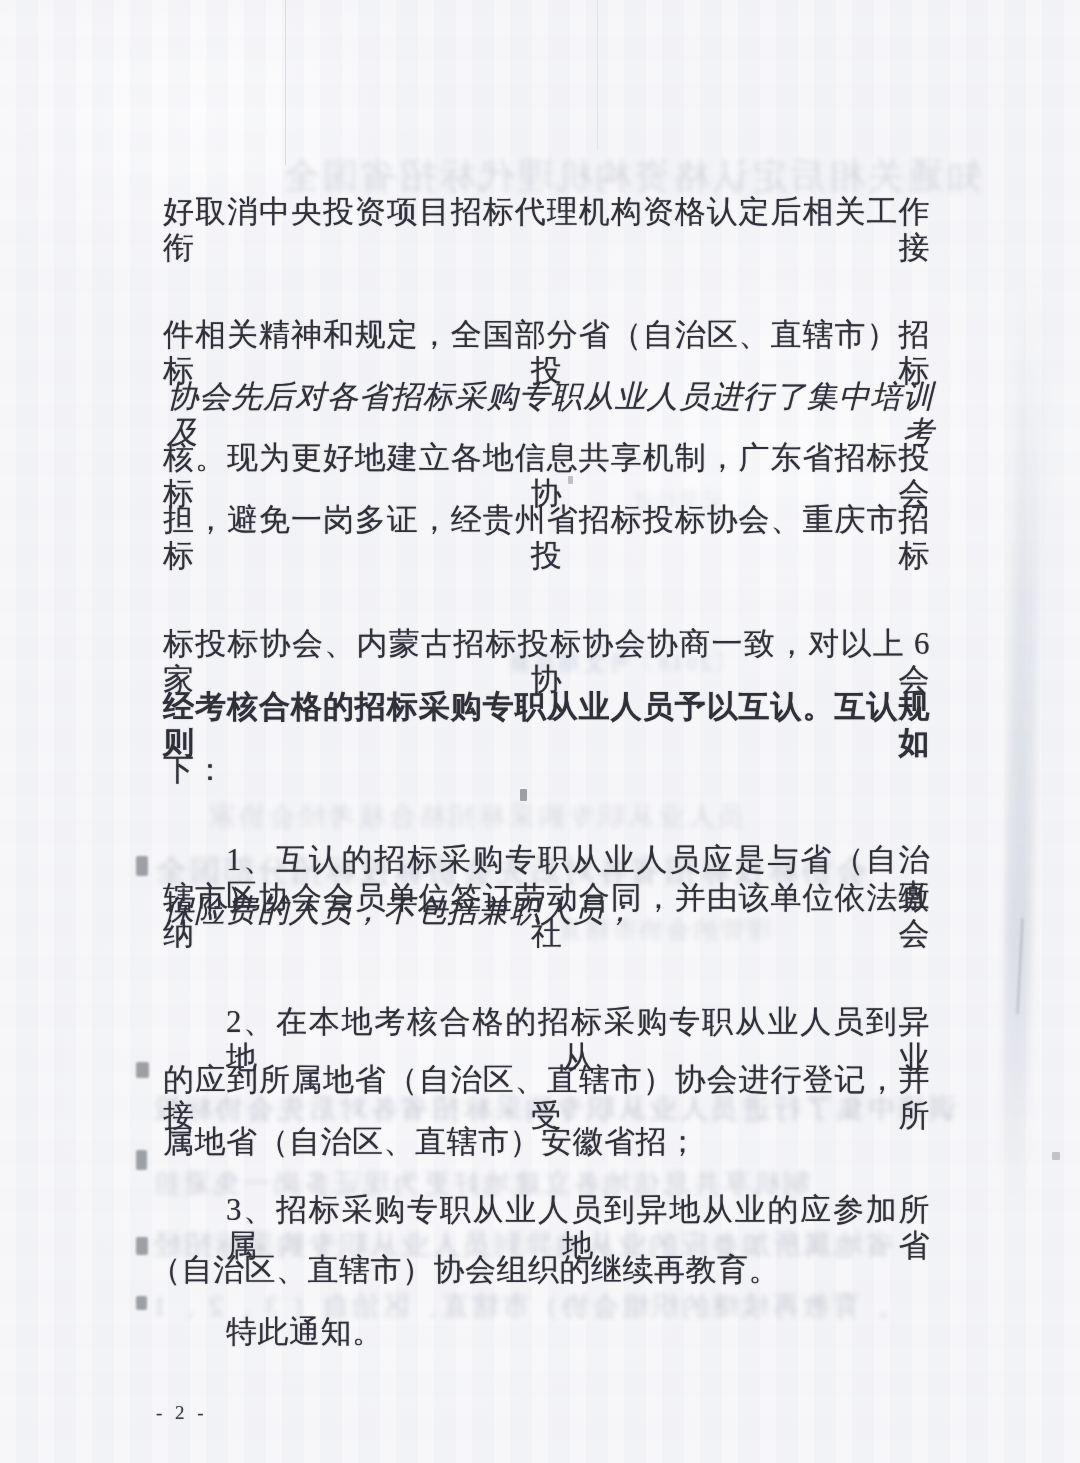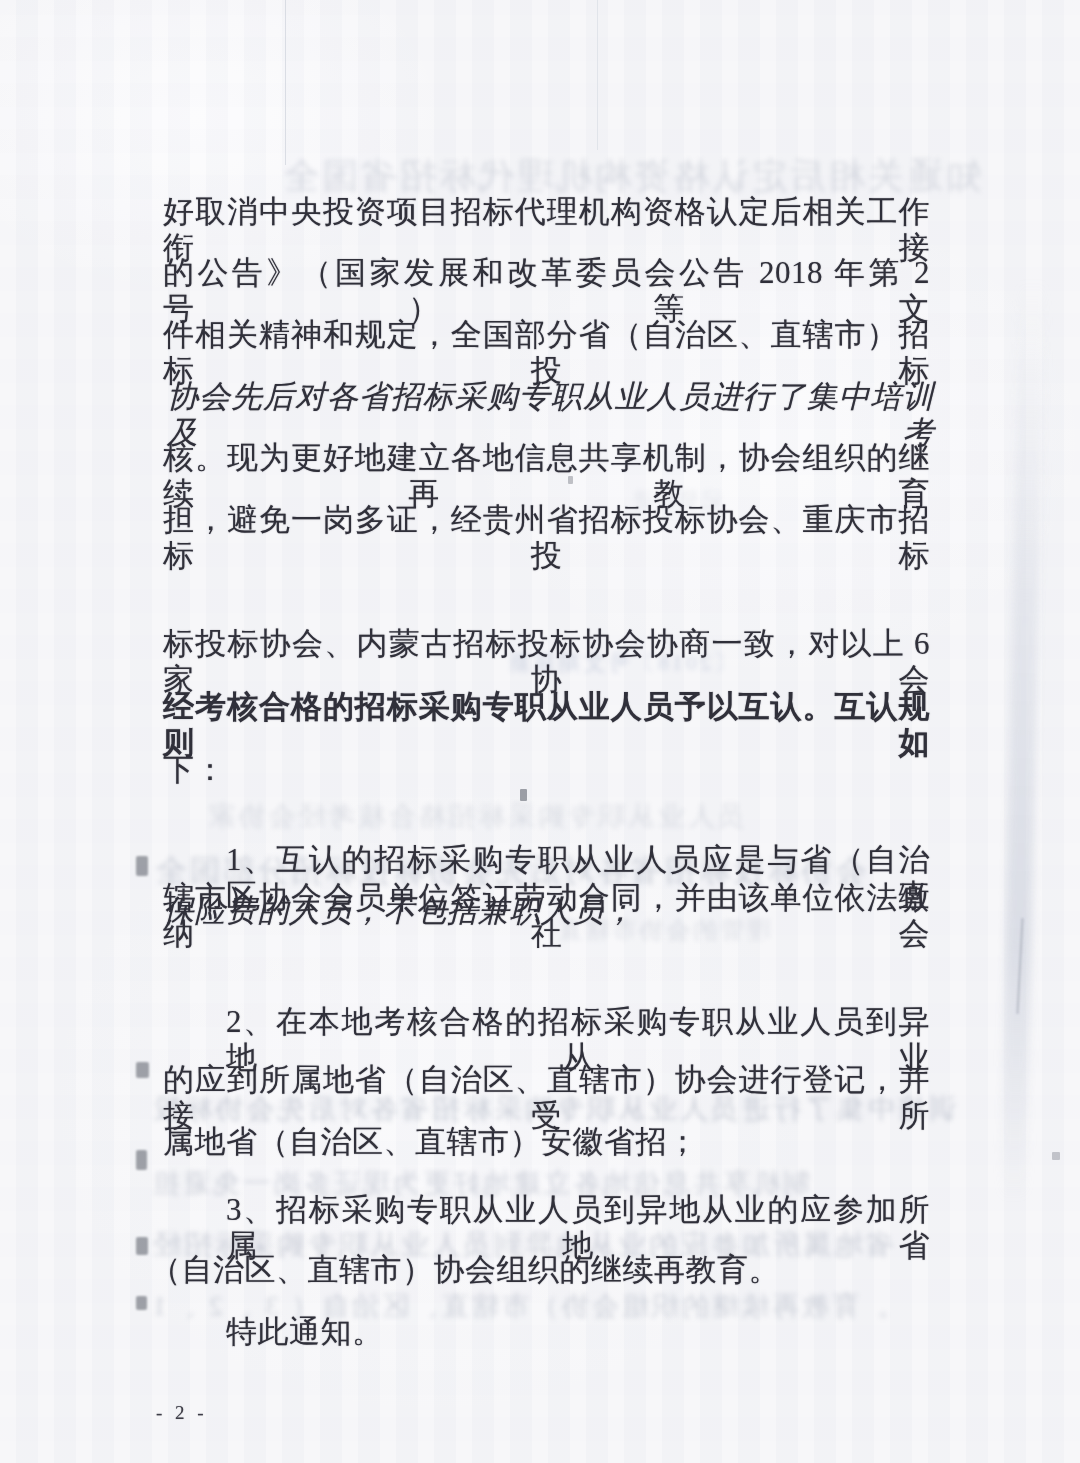--- a/index.html
+++ b/index.html
@@ -62,24 +62,23 @@
   <div class="ghost" style="left:505px;top:648px;font-size:22px;opacity:.30;color:#7e8fb4;">〔2018〕号文期届新</div>
   <div class="ghost" style="left:205px;top:798px;font-size:27px;opacity:.24;">员人业从职专购采标招格合核考经会协家</div>
   <div class="ghost" style="left:152px;top:850px;font-size:31px;opacity:.36;">会协标投标招省各对后先会协标投标招分部国全</div>
   <div class="ghost" style="left:555px;top:914px;font-size:24px;opacity:.24;">理管的会协市辖直</div>
   <div class="ghost" style="left:150px;top:1090px;font-size:28px;opacity:.40;">训培中集了行进员人业从职专购采标招省各对后先会协标投</div>
   <div class="ghost" style="left:150px;top:1165px;font-size:27px;opacity:.36;">制机享共息信地各立建地好更为现证多岗一免避担</div>
   <div class="ghost" style="left:150px;top:1226px;font-size:28px;opacity:.38;">省地属所加参应的业从地异到员人业从职专购采标招经</div>
   <div class="ghost" style="left:150px;top:1288px;font-size:27px;opacity:.36;">。育教再续继的织组会协）市辖直、区治自（ 3 、2 、1</div>
 
   <div class="line just" style="left:163px;top:194px;width:767px;">好取消中央投资项目招标代理机构资格认定后相关工作衔接</div>
-  <div class="line just" style="left:163px;top:255px;width:767px;">的公告》（国家发展和改革委员会公告 2018 年第 2 号）等文</div>
   <div class="line just" style="left:163px;top:317px;width:767px;">件相关精神和规定，全国部分省（自治区、直辖市）招标投标</div>
   <div class="line just" style="left:167px;top:379px;width:767px;font-style:italic;">协会先后对各省招标采购专职从业人员进行了集中培训及考</div>
-  <div class="line just" style="left:163px;top:440px;width:767px;">核。现为更好地建立各地信息共享机制，协会组织的继续再教育</div>
+  <div class="line just" style="left:163px;top:440px;width:767px;">核。现为更好地建立各地信息共享机制，广东省招标投标协会</div>
   <div class="line just" style="left:163px;top:502px;width:767px;">担，避免一岗多证，经贵州省招标投标协会、重庆市招标投标</div>
   <div class="line just" style="left:163px;top:626px;width:767px;">标投标协会、内蒙古招标投标协会协商一致，对以上 6 家协会</div>
   <div class="line just" style="left:163px;top:689px;width:767px;font-weight:bold;">经考核合格的招标采购专职从业人员予以互认。互认规则如</div>
   <div class="line short" style="left:163px;top:752px;">下：</div>
   <div class="line just" style="left:226px;top:818px;width:704px;margin-top:24px;">1、互认的招标采购专职从业人员应是与省（自治区、直</div>
   <div class="line just" style="left:163px;top:880px;width:767px;">辖市）协会会员单位签订劳动合同，并由该单位依法缴纳社会</div>
   <div class="line short" style="left:163px;top:893px;font-style:italic;">保险费的人员，不包括兼职人员；</div>
   <div class="line just" style="left:226px;top:1004px;width:704px;">2、在本地考核合格的招标采购专职从业人员到异地从业</div>
   <div class="line just" style="left:163px;top:1062px;width:767px;">的应到所属地省（自治区、直辖市）协会进行登记，并接受所</div>
   <div class="line short" style="left:163px;top:1124px;">属地省（自治区、直辖市）安徽省招；</div>

